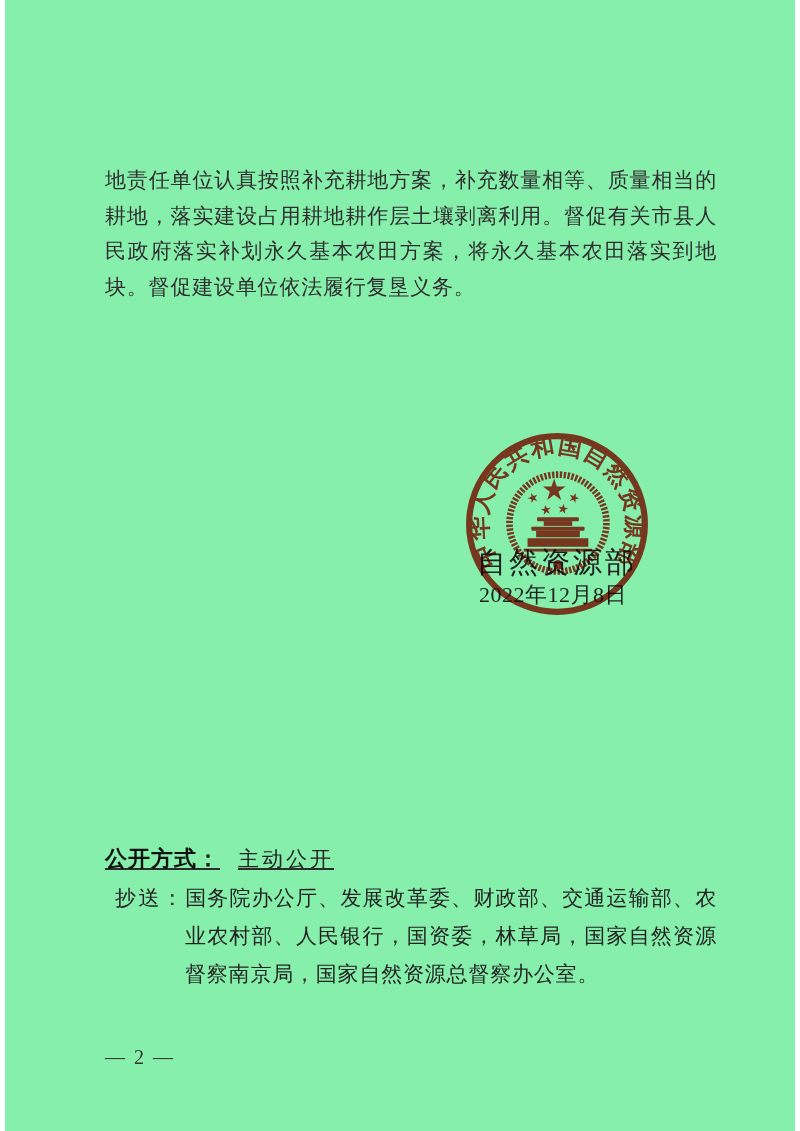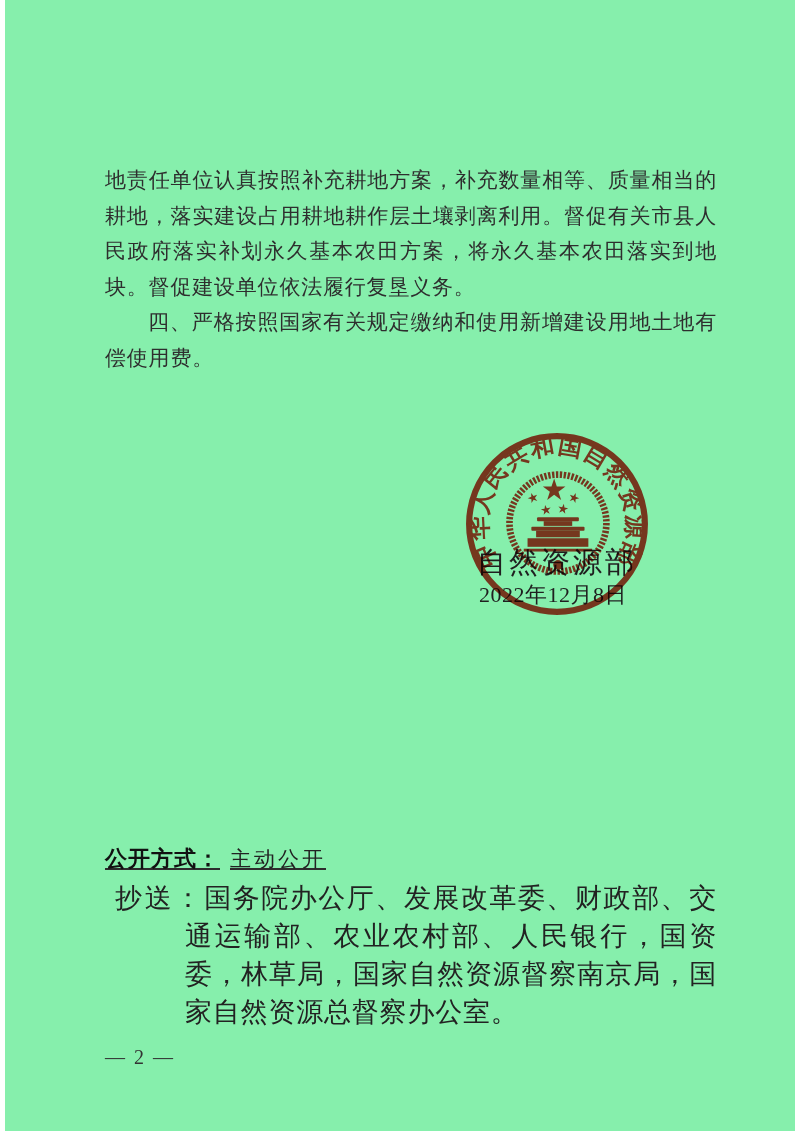--- a/index.html
+++ b/index.html
@@ -79,32 +79,32 @@
   .disc-label {
     font-family: "Liberation Sans", "DejaVu Sans", sans-serif;
     font-weight: bold;
     font-size: 22px;
     letter-spacing: 1px;
     color: #111;
   }
   .disc-value {
     font-size: 21px;
     letter-spacing: 3px;
-    margin-left: 10px;
+    margin-left: 18px;
     color: #222;
   }
 
   .footer-cc {
     position: absolute;
     left: 110px;
     top: 879px;
     width: 602px;
     padding-left: 70px;
     text-indent: -70px;
-    font-size: 27px;
+    font-size: 21px;
     line-height: 38px;
     letter-spacing: 0.8px;
     text-align: justify;
     color: #222;
   }
   .cc-label { letter-spacing: 2px; }
 
   .page-number {
     position: absolute;
     left: 100px;
@@ -114,21 +114,20 @@
     color: #333;
   }
 </style>
 </head>
 <body>
 
 <div class="page">
 
   <div class="body-text">
     <p class="para">地责任单位认真按照补充耕地方案，补充数量相等、质量相当的耕地，落实建设占用耕地耕作层土壤剥离利用。督促有关市县人民政府落实补划永久基本农田方案，将永久基本农田落实到地块。督促建设单位依法履行复垦义务。</p>
-    <p class="para indent">四、严格按照国家有关规定缴纳和使用新增建设用地土地有偿使用费。</p>
   </div>
 
   <div class="sig-agency">自然资源部</div>
   <div class="sig-date">2022年12月8日</div>
 
   <svg class="seal" viewBox="0 0 200 200" xmlns="http://www.w3.org/2000/svg">
     <defs>
       <path id="star" d="M 0 -1 L -0.2245 -0.309 L -0.951 -0.309 L -0.363 0.118 L -0.588 0.809 L 0 0.382 L 0.588 0.809 L 0.363 0.118 L 0.951 -0.309 L 0.2245 -0.309 Z"></path>
       <path id="sealArc" d="M 39.4 142.4 A 74 74 0 1 1 160.6 142.4" fill="none"></path>
     </defs>

